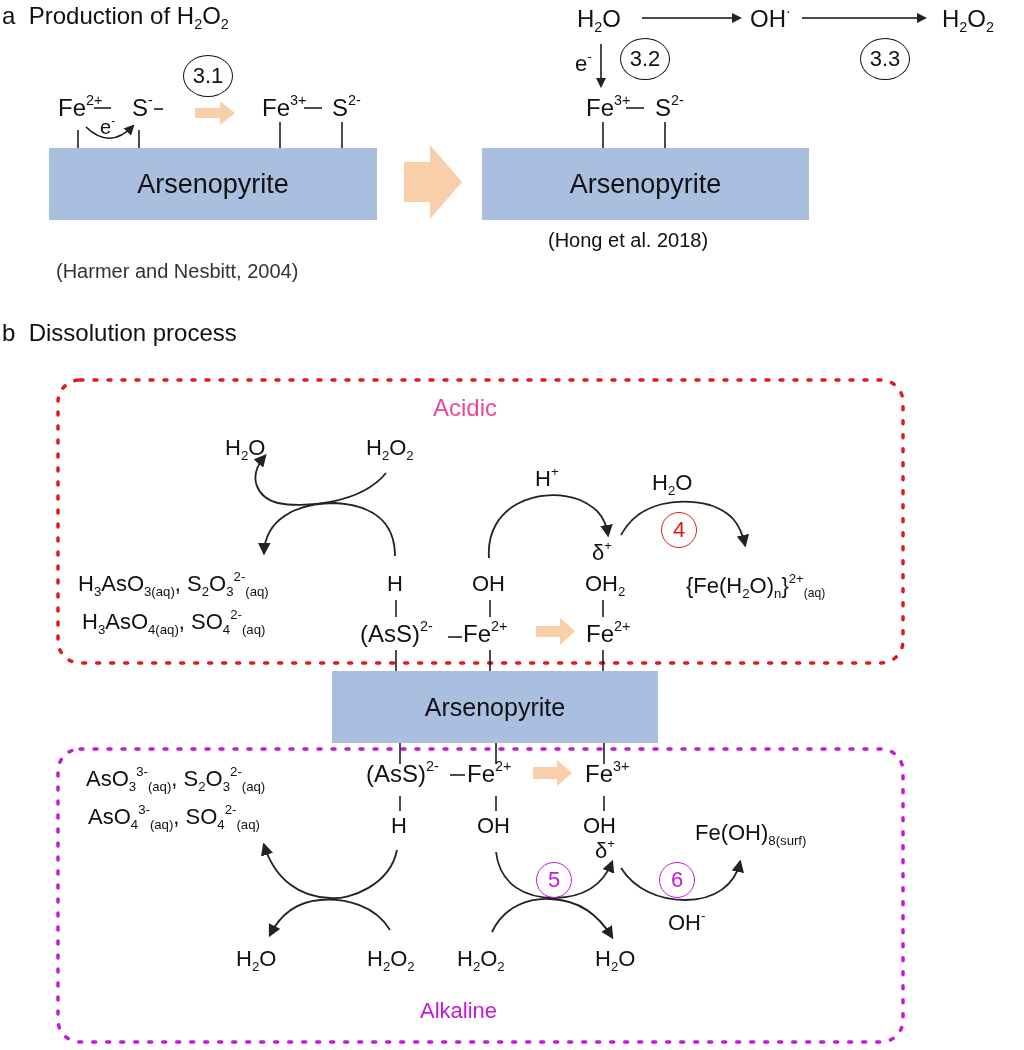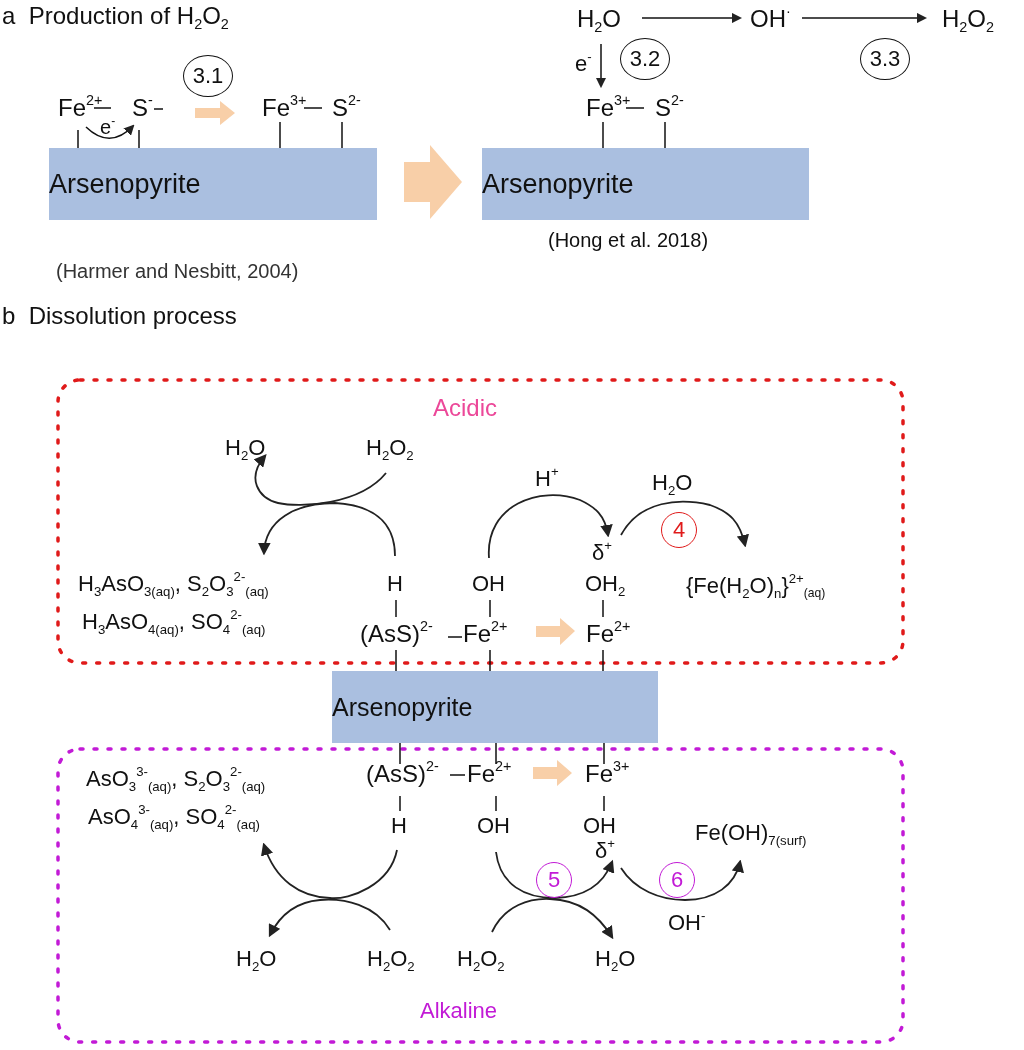--- a/index.html
+++ b/index.html
@@ -7,21 +7,21 @@
     font-family:"Liberation Sans",sans-serif;color:#111;}
   svg{position:absolute;left:0;top:0;}
   .t{position:absolute;white-space:nowrap;line-height:1;}
   .f24{font-size:24px;}
   .f22{font-size:22px;}
   .f20{font-size:20px;}
   .narrow{font-family:"Liberation Sans Narrow","Liberation Sans",sans-serif;}
   sub,sup{font-size:60%;line-height:0;}
   sub{vertical-align:-0.35em;}
   sup{vertical-align:0.75em;}
-  .box-label{position:absolute;display:flex;align-items:center;justify-content:flex-start;
+  .box-label{position:absolute;display:flex;align-items:center;justify-content:center;
     background:#aabfe0;font-size:27px;}
   .circ{position:absolute;border:1.5px solid #111;border-radius:50%;display:flex;
     align-items:center;justify-content:center;font-size:22px;box-sizing:border-box;}
   .circ.red{border-color:#e01a1a;color:#e01a1a;}
   .circ.mag{border-color:#c21ad6;color:#c21ad6;}
   .red-t{color:#ec4899;}
   .mag-t{color:#c21ad6;}
 </style>
 </head>
 <body>
@@ -131,21 +131,21 @@
   <div class="circ" style="left:620px;top:38px;width:50px;height:42px;text-align:right;">
       <span>3.2</span>
     </div>
   <div class="circ" style="left:860px;top:38px;width:50px;height:42px;">
       <span>3.3</span>
     </div>
 
   <div class="t f24" style="left:586px;top:96px;">Fe<sup>3+</sup></div>
   <div class="t f24" style="left:655px;top:96px;">S<sup>2-</sup></div>
 
-  <div class="t f24" style="left:2px;top:304px;">
+  <div class="t f24" style="left:2px;top:321px;">
     <span>b</span>&nbsp; <span>Dissolution process</span>
   </div>
 
   <div class="t f24 narrow red-t" style="left:433px;top:396px;">Acidic</div>
 
   <div class="t f22" style="left:225px;top:437px;">H<sub>2</sub><span>O</span></div>
   <div class="t f22" style="left:366px;top:437px;">H<sub>2</sub><span>O</span><sub>2</sub></div>
 
   <div class="t f22" style="left:535px;top:468px;"><span>H</span><sup>+</sup></div>
   <div class="t f22" style="left:652px;top:472px;">H<sub>2</sub><span>O</span></div>
@@ -175,21 +175,21 @@
   <div class="t f24" style="left:467px;top:762px;"><span>Fe</span><sup>2+</sup></div>
   <div class="t f24" style="left:585px;top:762px;"><span>Fe</span><sup>3+</sup></div>
 
   <div class="t f22" style="left:86px;top:768px;"><span>AsO</span><sub>3</sub><sup>3-</sup><sub>(aq)</sub><span>, S</span><sub>2</sub>O<sub>3</sub><sup>2-</sup><sub>(aq)</sub></div>
   <div class="t f22" style="left:88px;top:806px;"><span>AsO</span><sub>4</sub><sup>3-</sup><sub>(aq)</sub><span>, SO</span><sub>4</sub><sup>2-</sup><sub>(aq)</sub></div>
 
   <div class="t f22" style="left:391px;top:815px;">H</div>
   <div class="t f22" style="left:477px;top:815px;">OH</div>
   <div class="t f22" style="left:583px;top:815px;">OH</div>
   <div class="t f22" style="left:595px;top:840px;"><span>δ</span><sup>+</sup></div>
-  <div class="t f22" style="left:695px;top:822px;"><span>Fe(OH)</span><sub>7(surf)</sub></div>
+  <div class="t f22" style="left:695px;top:822px;"><span>Fe(OH)</span><sub>8(surf)</sub></div>
 
   <div class="circ mag" style="left:536px;top:862px;width:36px;height:36px;">
       <span>5</span>
     </div>
   <div class="circ mag" style="left:659px;top:862px;width:36px;height:36px;">
       <span>6</span>
     </div>
 
   <div class="t f22" style="left:668px;top:912px;"><span>OH</span><sup>-</sup></div>
 

